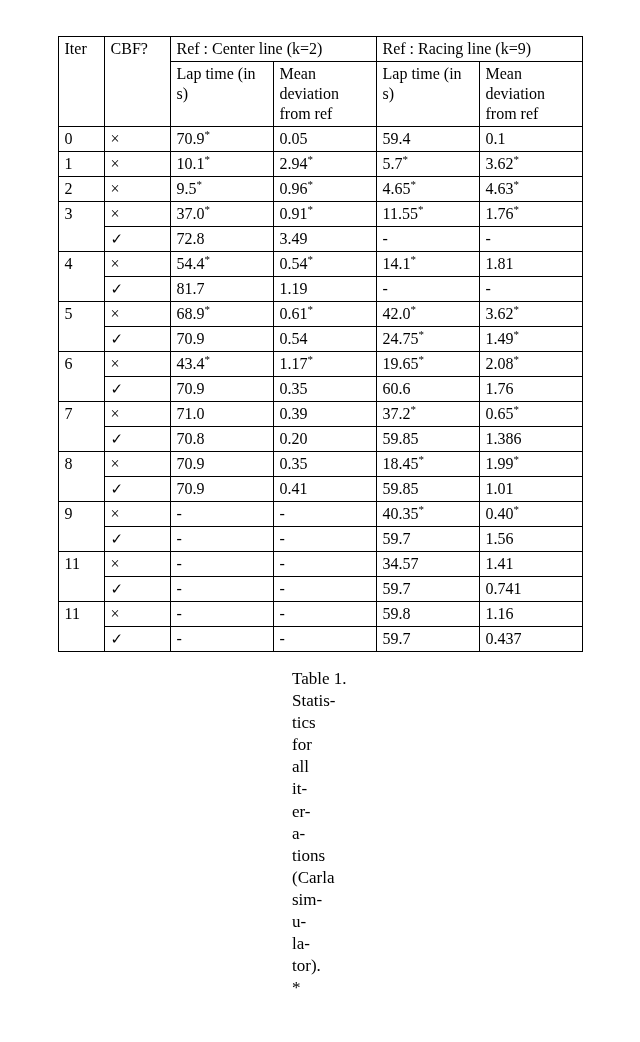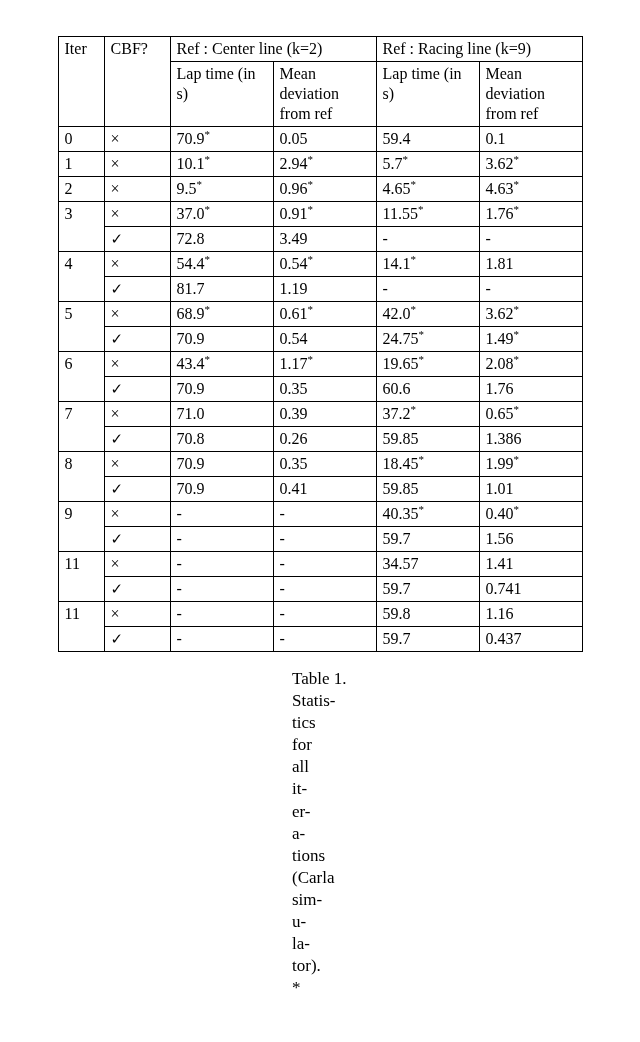--- a/index.html
+++ b/index.html
@@ -154,21 +154,21 @@
         <td rowspan="2">7</td>
         <td>×</td>
         <td>71.0</td>
         <td>0.39</td>
         <td>37.2<span class="sup">*</span></td>
         <td>0.65<span class="sup">*</span></td>
       </tr>
       <tr>
         <td><span class="chk">✓</span></td>
         <td>70.8</td>
-        <td>0.26</td>
+        <td>0.20</td>
         <td>59.85</td>
         <td>1.386</td>
       </tr>
       <tr>
         <td rowspan="2">8</td>
         <td>×</td>
         <td>70.9</td>
         <td>0.35</td>
         <td>18.45<span class="sup">*</span></td>
         <td>1.99<span class="sup">*</span></td>

